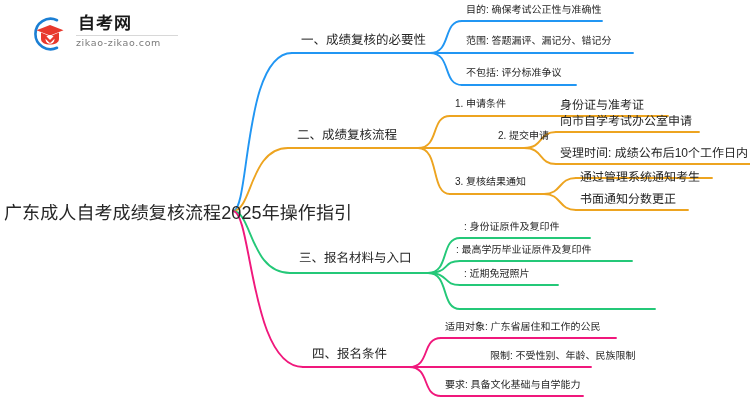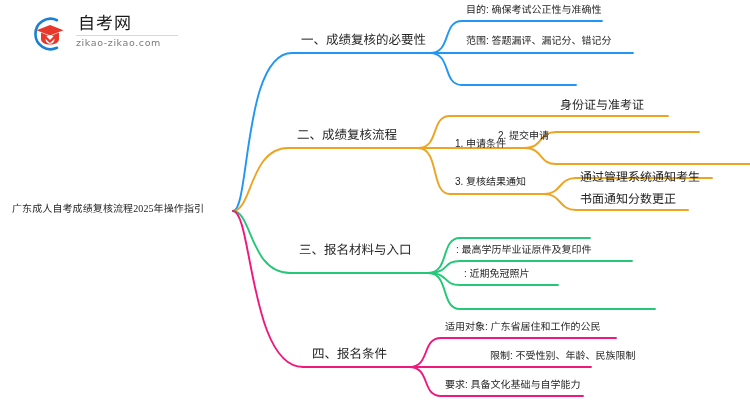--- a/index.html
+++ b/index.html
@@ -11,45 +11,44 @@
     overflow:hidden;
     position:relative;
   }
   #stage{position:absolute;left:0;top:0;width:750px;height:410px;}
 
   
   #logo{position:absolute;left:30px;top:13px;width:150px;height:42px;}
   #logo .mark{position:absolute;left:0;top:2px;width:40px;height:38px;}
   #logo .wordmark{
     position:absolute;left:48px;top:1px;
-    font-size:17px;font-weight:normal;color:#1a1a1a;letter-spacing:1px;
+    font-size:17px;font-weight:bold;color:#1a1a1a;letter-spacing:1px;
     line-height:20px;white-space:nowrap;
   }
   #logo .url{
     position:absolute;left:46px;top:24px;
     font-size:9.5px;color:#7a7a7a;letter-spacing:.6px;white-space:nowrap;
     font-family:"DejaVu Sans",sans-serif;
   }
   #logo .rule{position:absolute;left:46px;top:22px;width:102px;height:1px;background:#d8d8d8;}
 
   
   #wires{position:absolute;left:0;top:0;width:750px;height:410px;}
 
   
   .node{
     position:absolute;
     color:#262626;
     white-space:nowrap;
     line-height:1;
   }
   .root{
-    font-size:10px;
-    left:12px;top:204px;
+    font-size:18px;
+    left:4px;top:204px;
     letter-spacing:.1px;
-    font-family:Liberation Serif, serif;
   }
   .lvl1{font-size:12.5px;}
   .lvl2{font-size:10px;}
   .lvl3{font-size:12px;}
 </style>
 </head>
 <body>
 
 <div id="stage">
 
@@ -142,33 +141,37 @@
       <path d="M441 367 L591 367"></path>
       <path d="M441 396 L583 396"></path>
     </g>
   </svg>
 
   <div class="node root">广东成人自考成绩复核流程2025年操作指引</div>
 
   <div class="node lvl1" style="left:301px;top:34px;">一、成绩复核的必要性</div>
   <div class="node lvl2" style="left:466px;top:5px;">目的: 确保考试公正性与准确性</div>
   <div class="node lvl2" style="left:466px;top:36px;">范围: 答题漏评、漏记分、错记分</div>
+  <div class="node lvl2" style="left:466px;top:68px;">不包括: 评分标准争议</div>
 
   <div class="node lvl1" style="left:297px;top:129px;">二、成绩复核流程</div>
 
-  <div class="node lvl2" style="left:455px;top:99px;margin-top:40px;">1. 申请条件</div>
+  <div class="node lvl2" style="left:455px;top:99px;">1. 申请条件</div>
   <div class="node lvl3" style="left:560px;top:99px;">身份证与准考证</div>
 
   <div class="node lvl2" style="left:455px;top:131px;margin-left:43px;">2. 提交申请</div>
+  <div class="node lvl3" style="left:560px;top:115px;">向市自学考试办公室申请</div>
+  <div class="node lvl3" style="left:560px;top:147px;">受理时间: 成绩公布后10个工作日内</div>
 
   <div class="node lvl2" style="left:455px;top:177px;">3. 复核结果通知</div>
   <div class="node lvl3" style="left:580px;top:171px;">通过管理系统通知考生</div>
   <div class="node lvl3" style="left:580px;top:193px;">书面通知分数更正</div>
 
-  <div class="node lvl1" style="left:299px;top:244px;">三、报名材料与入口</div>
+  <div class="node lvl1" style="left:299px;top:252px;">三、报名材料与入口</div>
+  <div class="node lvl2" style="left:464px;top:222px;">: 身份证原件及复印件</div>
   <div class="node lvl2" style="left:456px;top:245px;">: 最高学历毕业证原件及复印件</div>
   <div class="node lvl2" style="left:464px;top:269px;">: 近期免冠照片</div>
 
   <div class="node lvl1" style="left:312px;top:348px;">四、报名条件</div>
   <div class="node lvl2" style="left:445px;top:322px;">适用对象: 广东省居住和工作的公民</div>
   <div class="node lvl2" style="left:445px;top:351px;margin-left:45px;">限制: 不受性别、年龄、民族限制</div>
   <div class="node lvl2" style="left:445px;top:380px;">要求: 具备文化基础与自学能力</div>
 
 </div>
 

